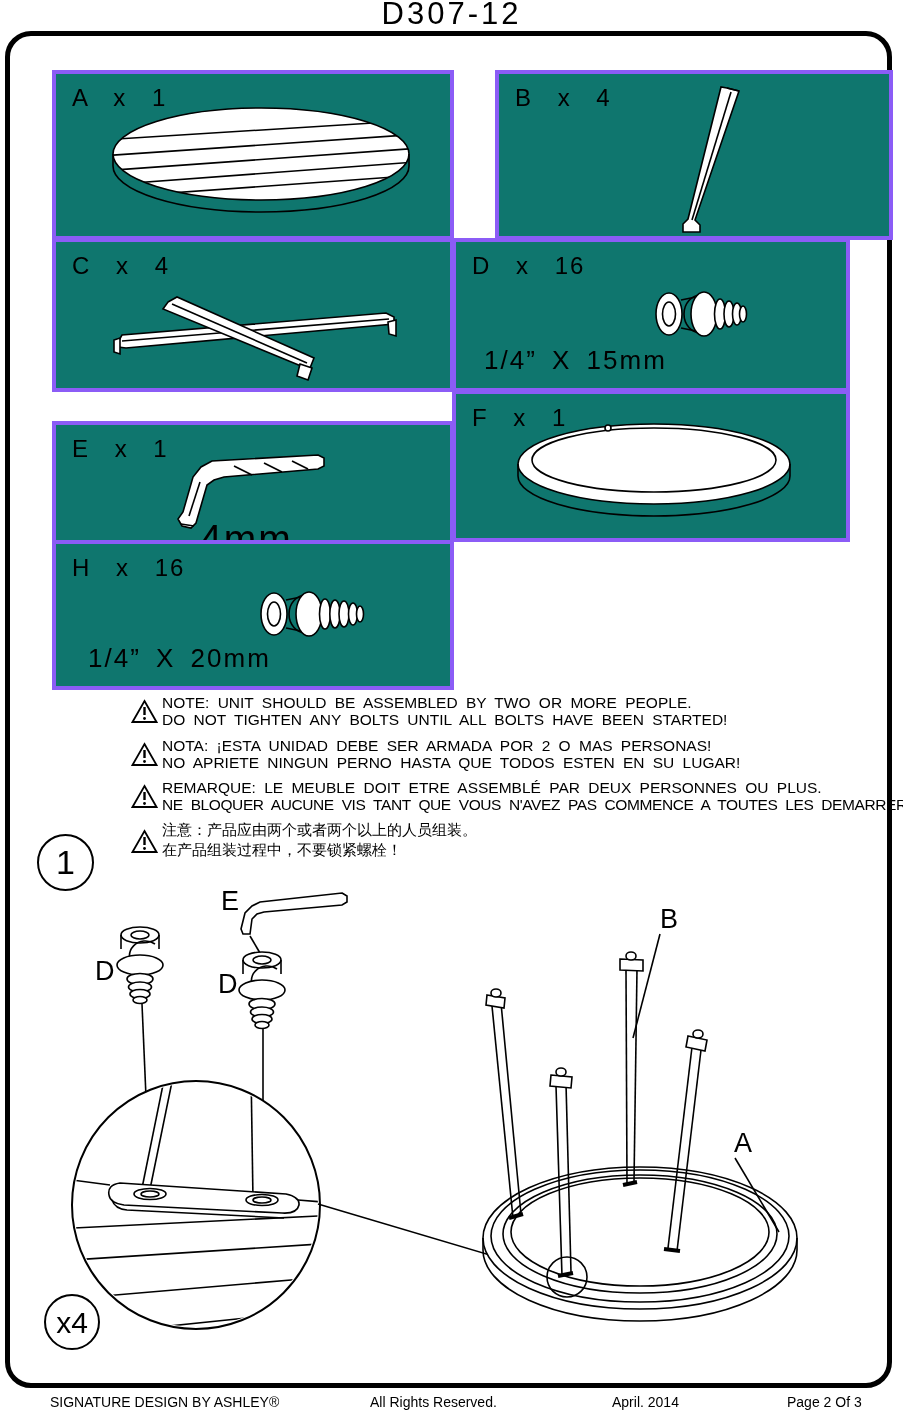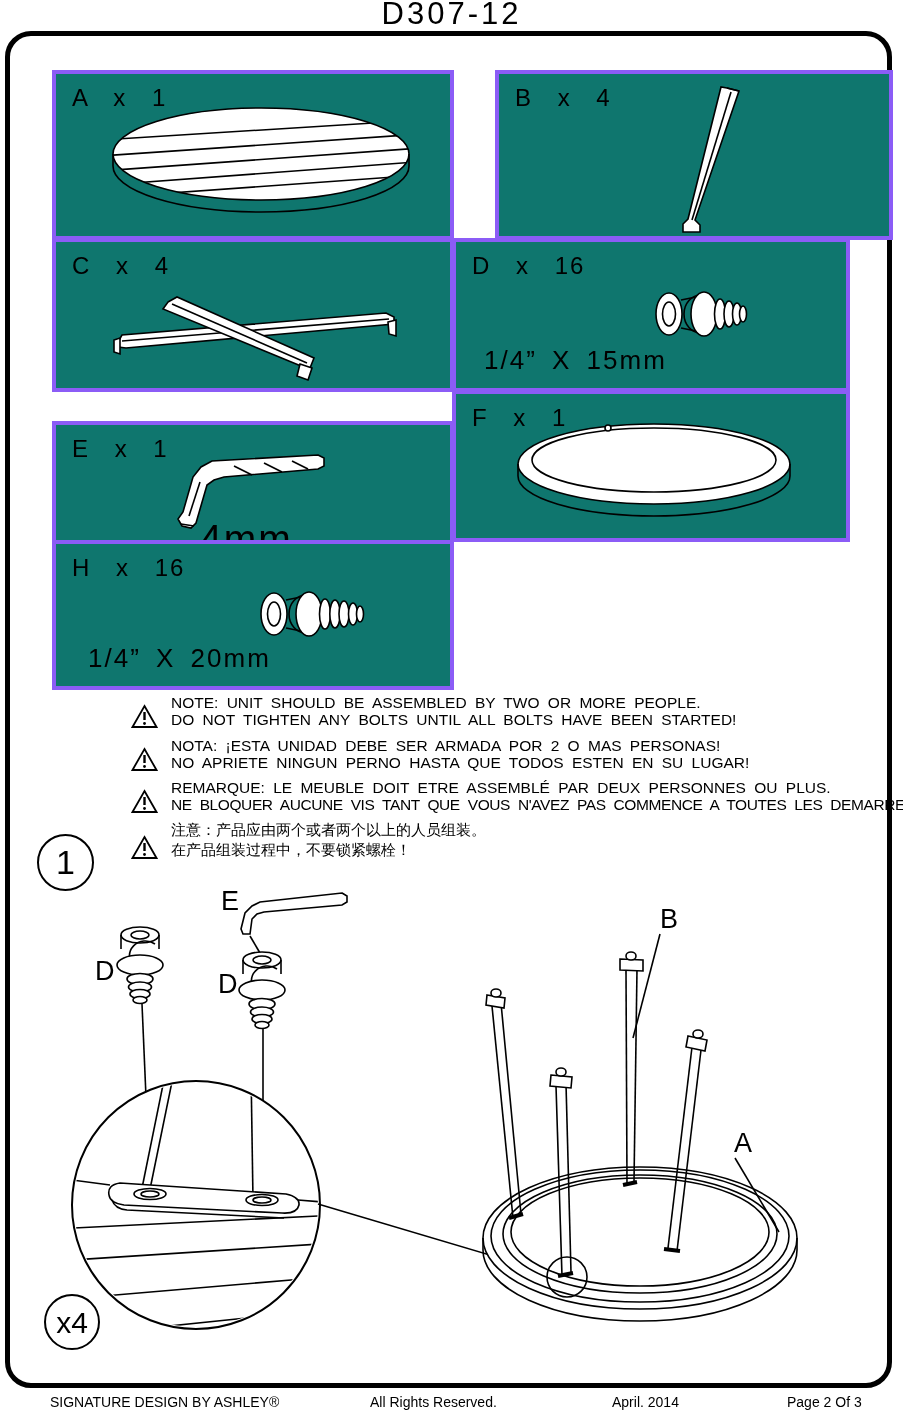--- a/index.html
+++ b/index.html
@@ -25,21 +25,21 @@
   #cellH{left:52px;top:540px;width:402px;height:150px;}
   .cell svg{position:absolute;left:0;top:0;}
   .plabel{
     position:absolute;top:10px;left:16px;font-size:24px;
     word-spacing:16px;letter-spacing:2px;
   }
   .spec{position:absolute;font-size:26px;letter-spacing:2px;word-spacing:6px;}
   #specD{left:28px;bottom:12px;}
   #specE{left:144px;bottom:8px;font-size:39px;}
   #specH{left:32px;bottom:12px;}
-  .warn{position:absolute;left:131px;display:flex;gap:13px;align-items:flex-end;}
+  .warn{position:absolute;left:131px;display:flex;gap:4px;align-items:center;}
   #w1{top:694px}#w2{top:737px}#w3{top:779px}#w4{top:821px}
   .warn .tri{flex:none;margin-top:1px;}
   .wtext{font-size:15.5px;line-height:1.12;word-spacing:4px;white-space:nowrap;}
   #w3 .wtext div:last-child{letter-spacing:-0.4px;}
   #w4 .wtext{font-family:"DejaVu Serif",serif;font-size:15px;line-height:1.3;word-spacing:0;}
   .stepcircle{
     position:absolute;left:37px;top:834px;width:57px;height:57px;
     border:2.5px solid #000;border-radius:50%;box-sizing:border-box;
     display:flex;align-items:center;justify-content:center;font-size:34px;font-weight:300;
   }

